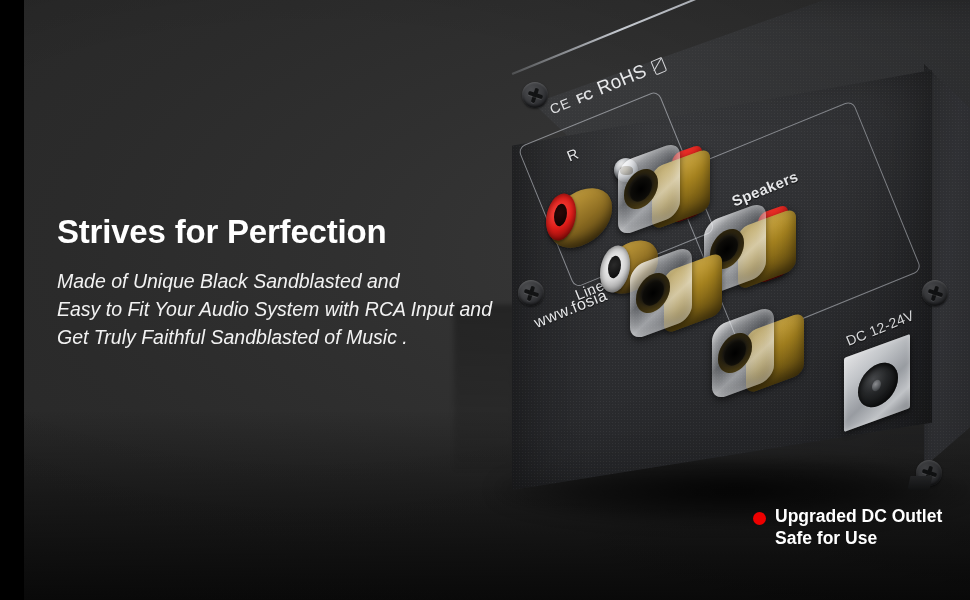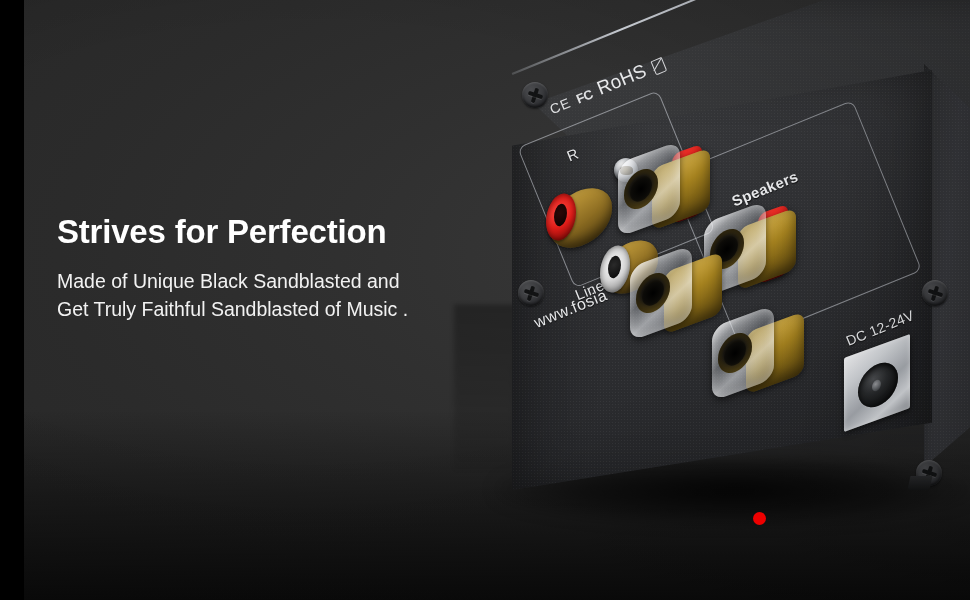--- a/index.html
+++ b/index.html
@@ -54,20 +54,21 @@
     letter-spacing: -0.2px;
     line-height: 1.1;
     margin: 0 0 18px 0;
     white-space: nowrap;
   }
   .body-lines {
     color: #f2f2f2;
     font-size: 19.5px;
     line-height: 1.43;
     font-weight: normal;
+    font-style: italic;
   }
   .body-lines div { white-space: nowrap; }
 
   
   .callout {
     position: absolute;
     left: 729px;
     top: 506px;
     display: flex;
     align-items: flex-start;
@@ -610,23 +611,26 @@
 
     <div class="foot foot-r"></div>
   </div>
 
   <div class="bg-vignette"></div>
 
   <div class="copy">
     <h1 class="headline">Strives for Perfection</h1>
     <div class="body-lines">
       <div>Made of Unique Black Sandblasted and</div>
+      <div>Easy to Fit Your Audio System with RCA Input and</div>
       <div>Get Truly Faithful Sandblasted of Music .</div>
     </div>
   </div>
 
   <div class="callout">
     <span class="callout-dot" style="background: rgb(238, 0, 0);"></span>
     <div class="callout-text">
+      <div>Upgraded DC Outlet</div>
+      <div>Safe for Use</div>
     </div>
   </div>
 
 </div>
 
 </body></html>

